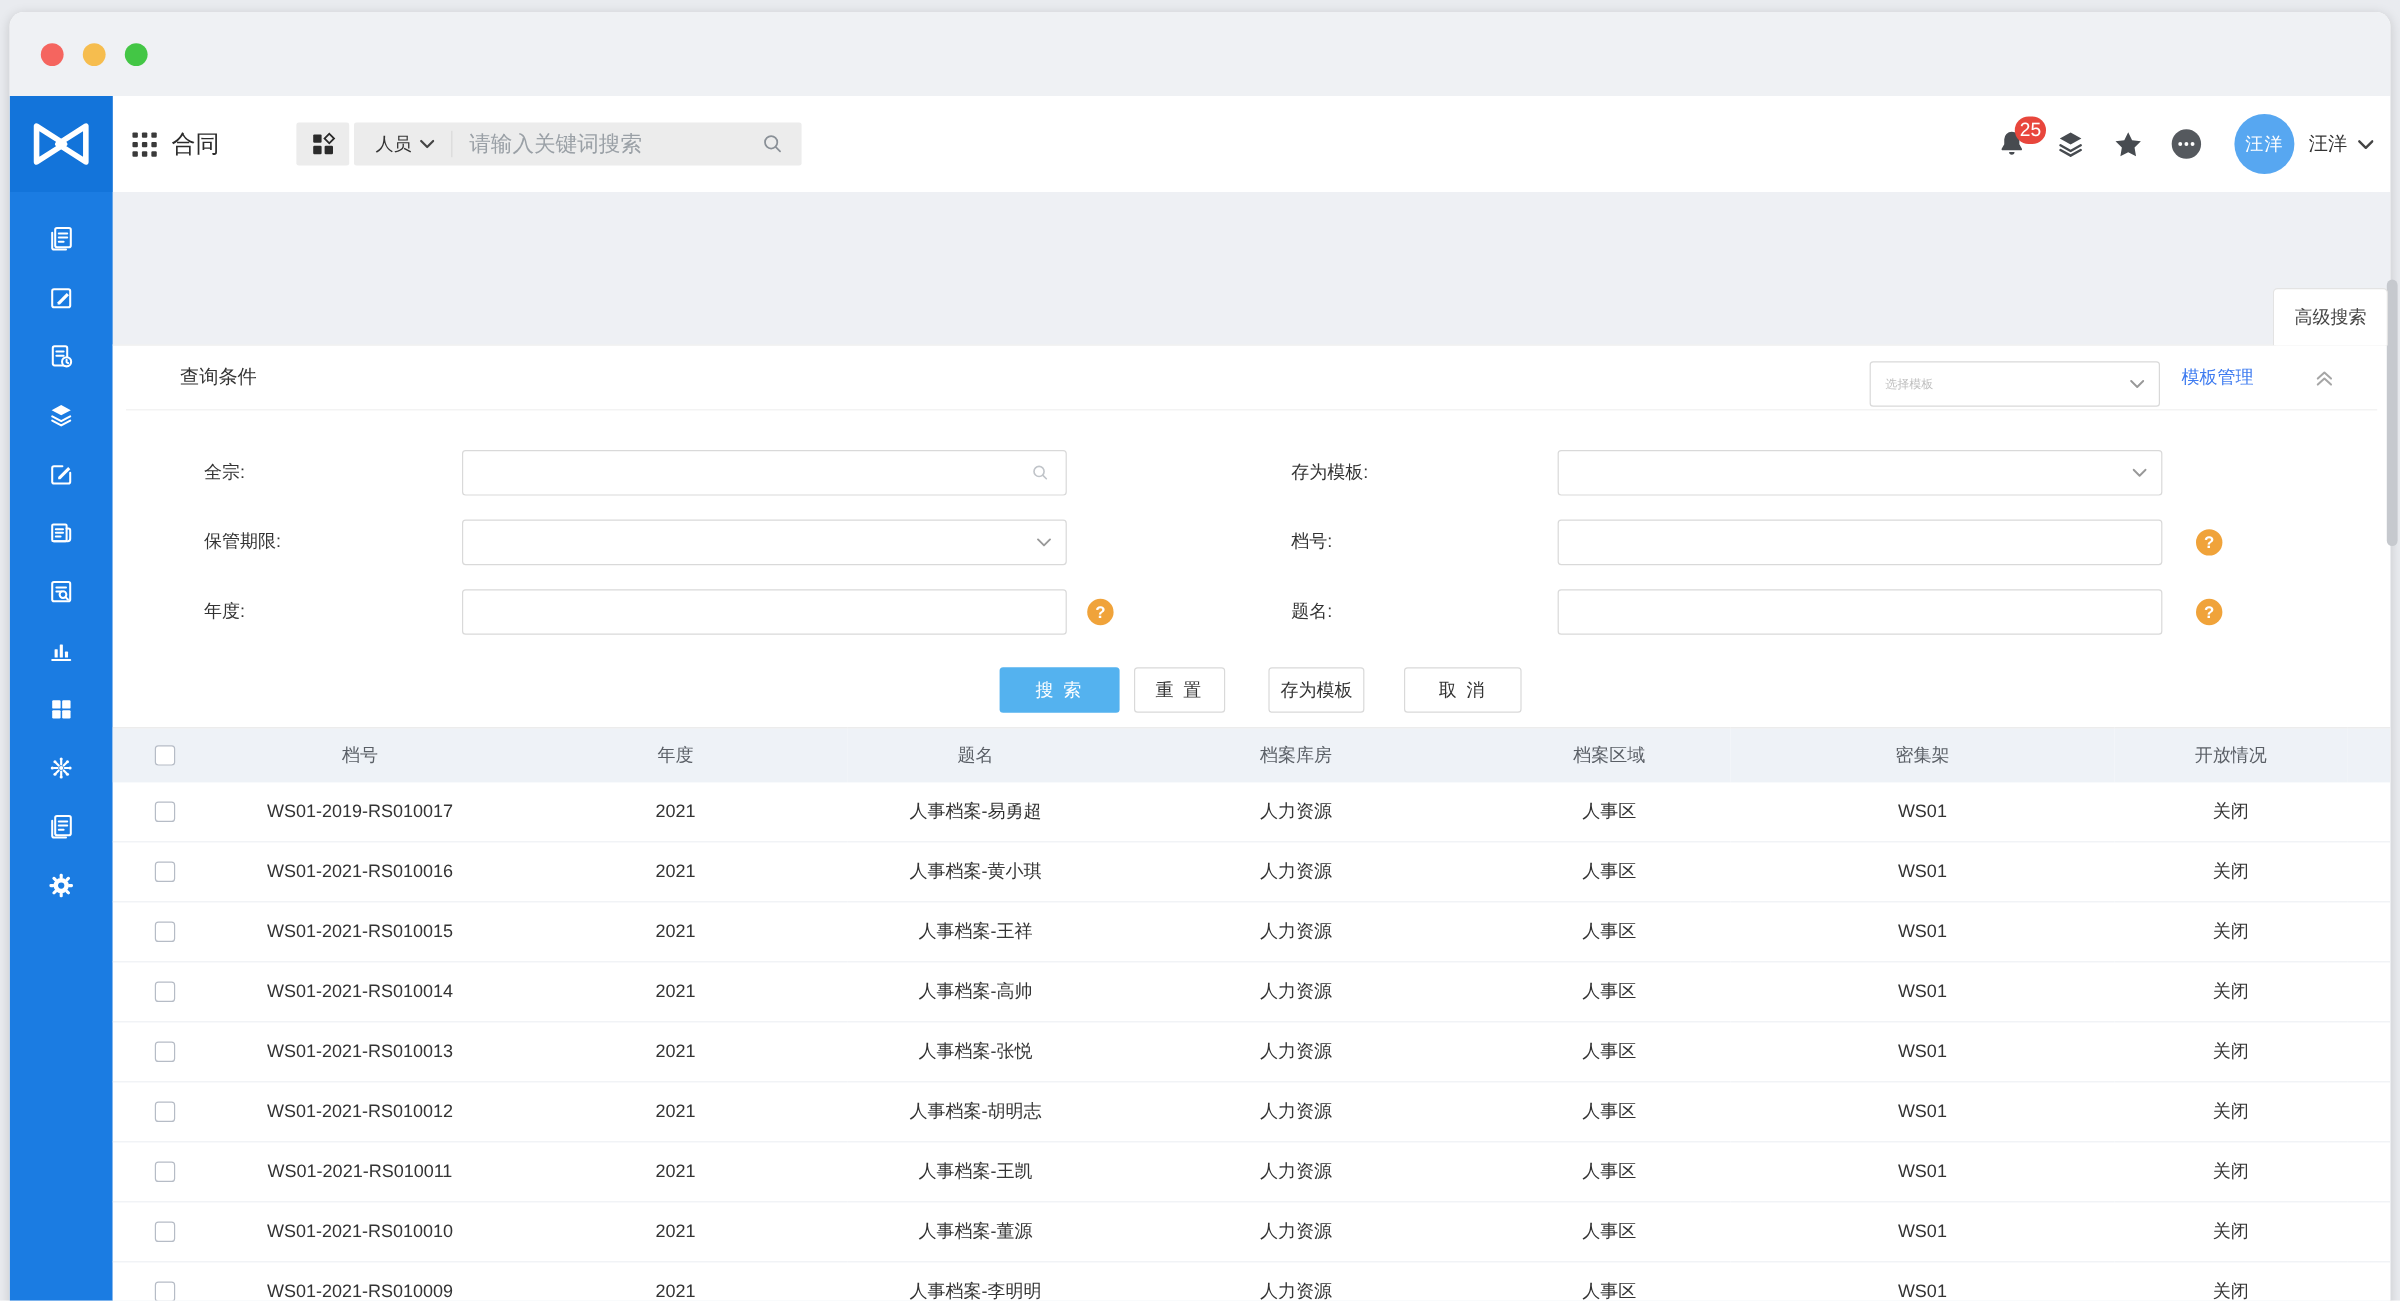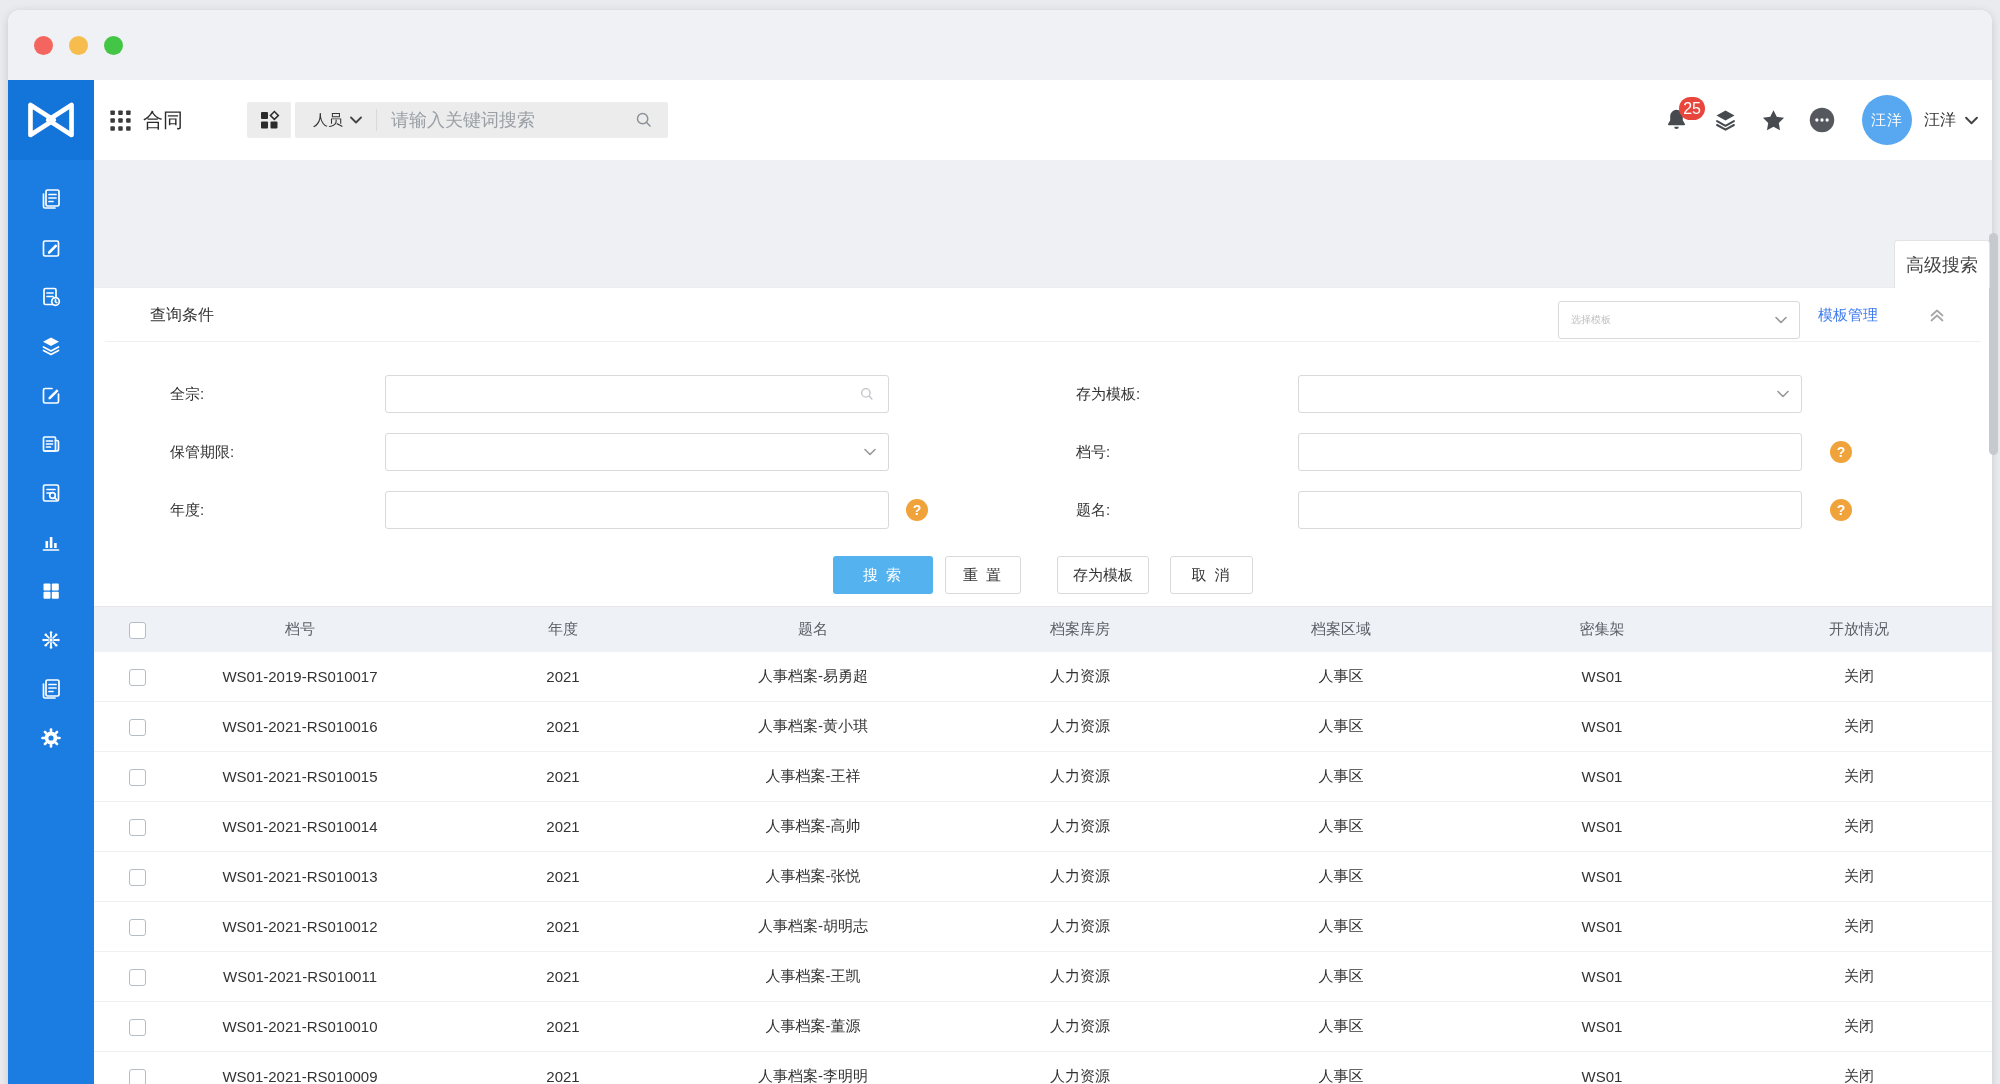--- a/index.html
+++ b/index.html
@@ -42,21 +42,21 @@
   .side-item { width:24px; height:24px; display:flex; align-items:center; justify-content:center; cursor:pointer; }
   
   .main { position:absolute; left:86px; top:150px; right:0; bottom:0; background:#eef0f4; }
   .page-header { position:absolute; top:3px; left:0; right:0; height:68px; background:#fff; display:flex; align-items:center; }
   .doc-badge { margin-left:30px; width:44px; height:44px; border-radius:50%; background:#2d51bb;
                display:flex; align-items:center; justify-content:center; }
   .page-title { margin-left:15px; font-size:18px; color:#333; font-weight:500; }
   .list-icon { position:absolute; right:14px; top:23px; cursor:pointer; }
   .adv-tab { position:absolute; top:80px; right:2px; width:96px; height:48px; background:#fff;
              border:1px solid #e3e3e3; border-bottom:none; border-radius:4px 4px 0 0; z-index:3;
-             display:flex; align-items:center; justify-content:center; font-size:18px; color:#444; cursor:pointer; }
+             display:flex; align-items:center; justify-content:center; font-size:15px; color:#444; cursor:pointer; }
   .panel { position:absolute; top:127px; left:0; right:0; bottom:-40px; background:#fff; border-top:1px solid #ececec; }
   .query-head { position:relative; height:54px; }
   .query-head::after { content:''; position:absolute; left:11px; right:11px; bottom:0; border-bottom:1px solid #f0f0f0; }
   .query-title { position:absolute; left:56px; top:50%; transform:translateY(-50%); font-size:16px; color:#333; font-weight:500; }
   .tpl-select { position:absolute; left:1464px; top:13px; width:242px; height:38px; border:1px solid #d9d9d9; border-radius:3px;
                 display:flex; align-items:center; padding:0 12px; cursor:pointer; background:#fff; }
   .tpl-select .ph { color:#bfbfbf; font-size:10px; flex:1; }
   .tpl-link { position:absolute; left:1724px; top:0; line-height:54px; color:#3e7bf0; font-size:15px; text-decoration:none; cursor:pointer; }
   .collapse { position:absolute; left:1832px; top:17px; cursor:pointer; }
   
@@ -66,22 +66,22 @@
   .fctrl input { flex:1; border:none; outline:none; font-size:15px; color:#333; background:transparent;
                  font-family:"Liberation Sans","DejaVu Sans",sans-serif; }
   .help { position:absolute; width:22px; height:22px; border-radius:50%; background:#f0a33a; color:#fff;
           font-size:14px; font-weight:bold; text-align:center; line-height:22px; }
   
   .btn { position:absolute; top:268px; height:38px; border-radius:3px; font-size:15px; cursor:pointer;
          font-family:"Liberation Sans","DejaVu Sans",sans-serif; }
   .btn.primary { left:739px; width:100px; background:#54b2ef; color:#fff; border:none; letter-spacing:2px; }
   .btn.plain { background:#fff; border:1px solid #d9d9d9; color:#333; }
   .btn.reset { left:851px; width:76px; letter-spacing:2px; }
-  .btn.save { left:963px; width:92px; }
-  .btn.cancel { left:1076px; width:83px; letter-spacing:2px; }
+  .btn.save { left:963px; width:80px; }
+  .btn.cancel { left:1076px; width:98px; letter-spacing:2px; }
   
   table.grid { position:absolute; top:318px; left:0; width:1898px; border-collapse:collapse; table-layout:fixed; }
   table.grid thead tr { height:45px; background:#eef2f7; }
   table.grid thead th { font-weight:400; font-size:15px; color:#5a5f66; text-align:center; border-top:1px solid #e8e8e8; }
   table.grid tbody tr { height:50px; border-bottom:1px solid #eef1f4; }
   table.grid tbody td { font-size:15px; color:#333; text-align:center; }
   .cb { appearance:none; -webkit-appearance:none; width:17px; height:17px; border:1.5px solid #b6bcc6; border-radius:3px;
         background:#fff; vertical-align:middle; cursor:pointer; }
   .scroll-thumb { position:absolute; right:2px; top:233px; width:9px; height:222px; background:#c6c9ce; border-radius:5px; }
 </style>

